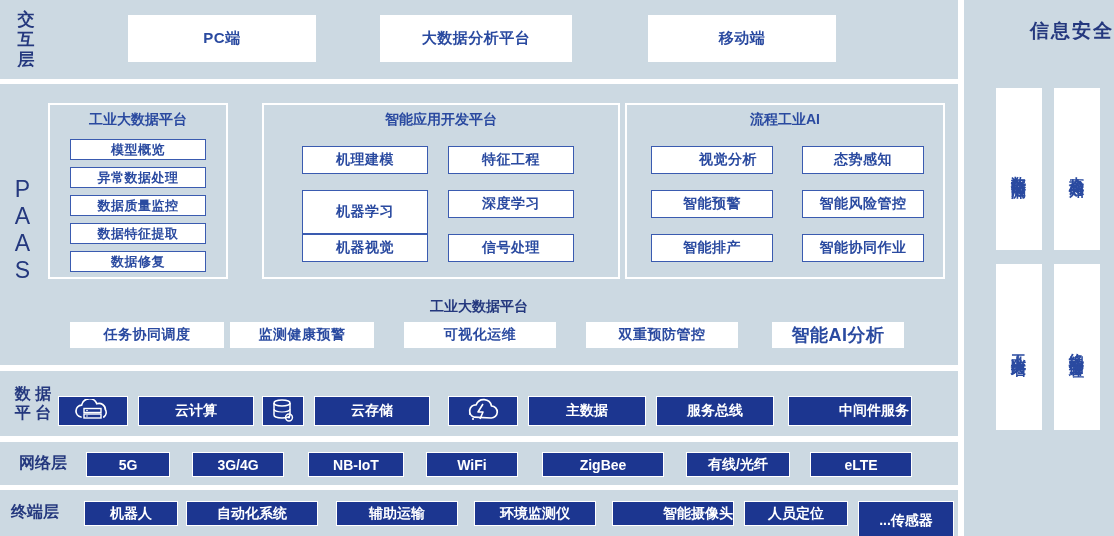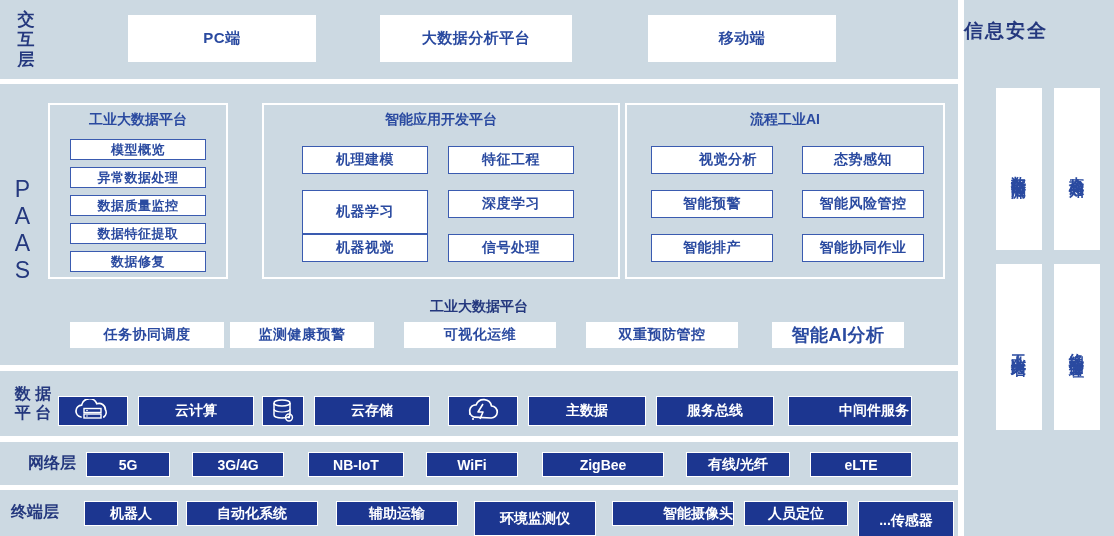--- a/index.html
+++ b/index.html
@@ -88,21 +88,21 @@
     writing-mode: vertical-rl;
     text-orientation: upright;
     letter-spacing: 2px;
     line-height: 1;
   }
   .sec-title {
     position: absolute;
     color: #24387e;
     font-size: 19px;
     font-weight: bold;
-    text-align: left;
+    text-align: right;
     letter-spacing: 2px;
   }
 
   .vstack {
     display: flex;
     flex-direction: column;
     align-items: center;
     justify-content: center;
     line-height: 1.18;
   }
@@ -279,21 +279,21 @@
   </div>
   <div class="bchip" style="left:656px; top:396px; width:118px; height:30px;">
     <span>服务总线</span>
   </div>
   <div class="bchip" style="left:788px; top:396px; width:124px; height:30px;padding-left:48px;">
     <span>中间件服务</span>
   </div>
 
   <div class="band" style="left:0; top:442px; width:958px; height:43px;"></div>
 
-  <div class="rowlabel" style="left:21px; top:454px; width:62px; font-size:16px;">
+  <div class="rowlabel" style="left:12px; top:454px; width:62px; font-size:16px;">
     <span>网络层</span>
   </div>
 
   <div class="bchip" style="left:86px; top:452px; width:84px; height:25px;">
     <span>5G</span>
   </div>
   <div class="bchip" style="left:192px; top:452px; width:92px; height:25px;">
     <span>3G/4G</span>
   </div>
   <div class="bchip" style="left:308px; top:452px; width:96px; height:25px;">
@@ -320,21 +320,21 @@
 
   <div class="bchip" style="left:84px; top:501px; width:94px; height:25px;">
     <span>机器人</span>
   </div>
   <div class="bchip" style="left:186px; top:501px; width:132px; height:25px;">
     <span>自动化系统</span>
   </div>
   <div class="bchip" style="left:336px; top:501px; width:122px; height:25px;">
     <span>辅助运输</span>
   </div>
-  <div class="bchip" style="left:474px; top:501px; width:122px; height:35px;">
+  <div class="bchip" style="left:474px; top:501px; width:122px; height:25px;">
     <span>环境监测仪</span>
   </div>
   <div class="bchip" style="left:612px; top:501px; width:122px; height:25px;justify-content:flex-end;">
     <span>智能摄像头</span>
   </div>
   <div class="bchip" style="left:744px; top:501px; width:104px; height:25px;">
     <span>人员定位</span>
   </div>
   <div class="bchip" style="left:858px; top:501px; width:96px; height:40px;">
     <span>...传感器</span>

